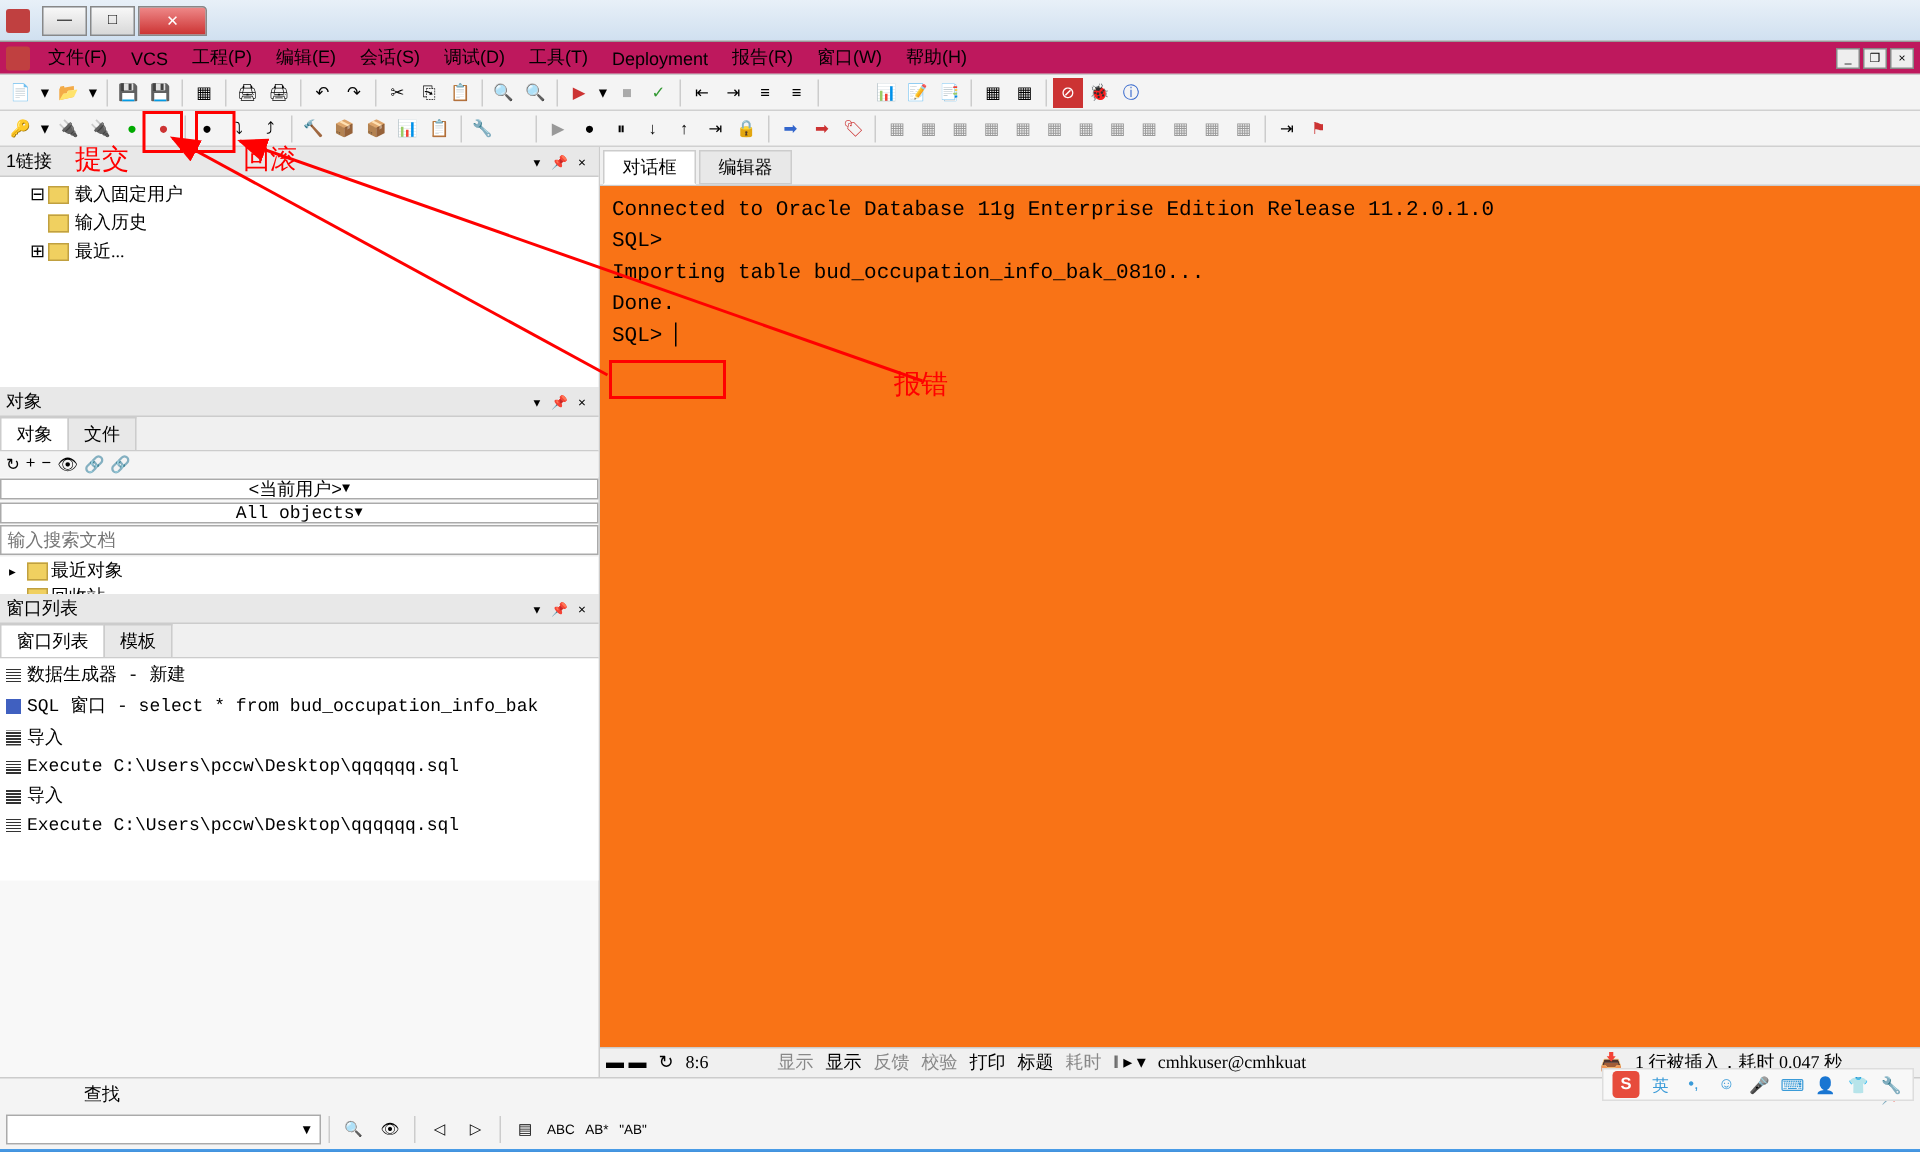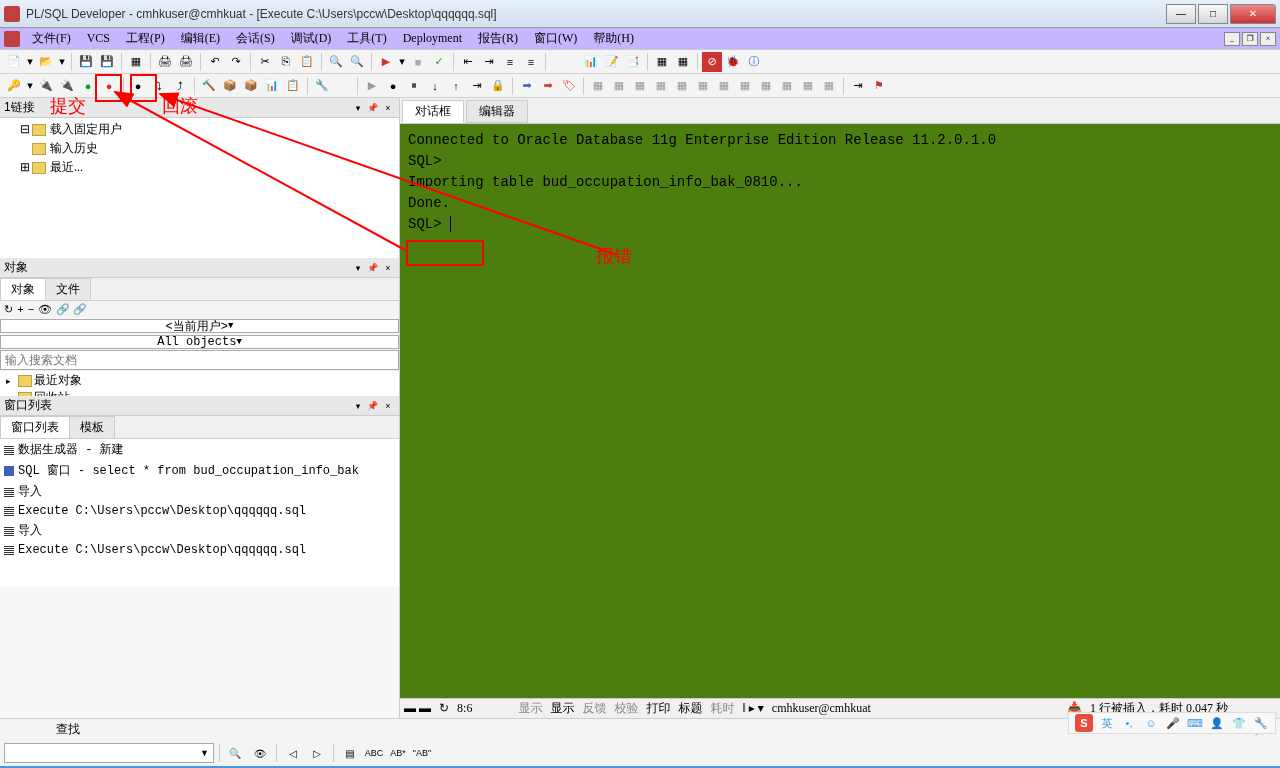--- a/index.html
+++ b/index.html
@@ -8,21 +8,21 @@
 
 .titlebar { height: 28px; background: linear-gradient(#e8f0f8, #d0e0f0); display: flex; align-items: center; padding: 0 4px; border-bottom: 1px solid #999; }
 .titlebar .icon { width: 16px; height: 16px; background: #c04040; border-radius: 2px; margin-right: 6px; }
 .titlebar .title { flex: 1; color: #333; }
 .winbtns { display: flex; }
 .winbtn { width: 30px; height: 20px; margin-left: 2px; display: flex; align-items: center; justify-content: center; border: 1px solid #888; background: linear-gradient(#fff,#e0e0e0); font-size: 10px; cursor: pointer; }
 .winbtn.close { background: linear-gradient(#e88,#c33); color: white; width: 46px; border-radius: 0 3px 0 0;}
 .winbtn.min, .winbtn.max { background: linear-gradient(#f8f8f8,#d8d8d8); }
 
 
-.menubar { height: 22px; background: #c4b5fd; display: flex; align-items: center; padding: 0 4px; border-bottom: 1px solid #ccc; font-family: Liberation Serif, serif; }
+.menubar { height: 22px; background: #be185d; display: flex; align-items: center; padding: 0 4px; border-bottom: 1px solid #ccc; }
 .menuitem { padding: 2px 8px; cursor: pointer; }
 .mdi-ctrls { margin-left: auto; display: flex; gap: 2px; }
 .mdi-btn { width: 16px; height: 14px; border: 1px solid #888; background: #eee; font-size: 8px; display:flex; align-items:center; justify-content:center; cursor:pointer;}
 
 
 .toolbar { height: 24px; background: #f4f4f4; border-bottom: 1px solid #d0d0d0; display: flex; align-items: center; padding: 0 4px; gap: 1px; }
 .tbtn { width: 20px; height: 20px; border: 1px solid transparent; display: flex; align-items: center; justify-content: center; cursor: pointer; font-size: 11px; }
 .tsep { width: 1px; height: 18px; background: #ccc; margin: 0 3px; }
 
 
@@ -48,21 +48,21 @@
 .obj-tree { height: 26px; background: white; overflow: hidden; border-top:1px solid #eee; padding:1px 2px; font-size:12px;}
 .obj-tree-item { padding: 0 0 0 4px; display:flex; align-items:center; gap:2px;}
 .expander { font-size:9px; width:10px;}
 .winlist-body { background: white; height: 148px; overflow: auto; font-family: "Courier New", "SimSun", monospace; font-size: 12px; }
 .winlist-item { padding: 2px 4px; display: flex; align-items: center; gap: 4px; cursor:pointer; white-space:nowrap;}
 .wl-icon { width: 10px; height: 10px; }
 .wl-blue { background: #4060c0; }
 .wl-stripe { background: repeating-linear-gradient(0deg,#333,#333 1px,#fff 1px,#fff 2px); }
 
 
-.rightpanel { flex: 1; background: #4d7c0f; display: flex; flex-direction: column; justify-content: space-between; }
+.rightpanel { flex: 1; background: #f97316; display: flex; flex-direction: column; justify-content: space-between; }
 .rtabs { display: flex; background: #f0f0f0; border-bottom: 1px solid #ccc; padding-top: 2px;}
 .rtab { padding: 2px 12px; border: 1px solid #ccc; background: #fff; margin-left: 2px; cursor:pointer; font-size:12px;}
 .rtab.inactive { background: #e8e8e8; border-bottom: 1px solid #ccc;}
 .rtab.active { border-bottom: 1px solid #fff; }
 .output { flex: 1; padding: 6px 8px; font-family: "Courier New", monospace; font-size: 14px; line-height: 1.5; position: relative; }
 .output .line { white-space: pre; }
 .cursor { display: inline-block; width: 1px; height: 16px; background: #000; vertical-align: middle; }
 
 
 .statusbar { height: 20px; background: #f0f0f0; border-top: 1px solid #ccc; display: flex; align-items: center; font-size: 12px; padding: 0 4px; gap: 8px; font-family:"SimSun";}
@@ -86,21 +86,20 @@
 
 .anno-box { position: absolute; border: 2px solid #f00; pointer-events: none; }
 .anno-text { position: absolute; color: #f00; font-size: 18px; font-family: "SimSun"; pointer-events: none; font-weight:normal;}
 .anno-svg { position: absolute; top: 0; left: 0; pointer-events: none; }
 </style>
 </head>
 <body>
 
 <div class="titlebar">
   <div class="icon"></div>
-  <div class="title">PL/SQL Developer - cmhkuser@cmhkuat - [Execute C:\Users\pccw\Desktop\qqqqqq.sql]</div>
   <div class="winbtns">
     <div class="winbtn min">—</div>
     <div class="winbtn max">□</div>
     <div class="winbtn close">✕</div>
   </div>
 </div>
 
 <div class="menubar">
   <div class="icon" style="width:16px;height:16px;background:#c04040;border-radius:2px;margin-right:4px;"></div>
   <div class="menuitem">文件(F)</div>

